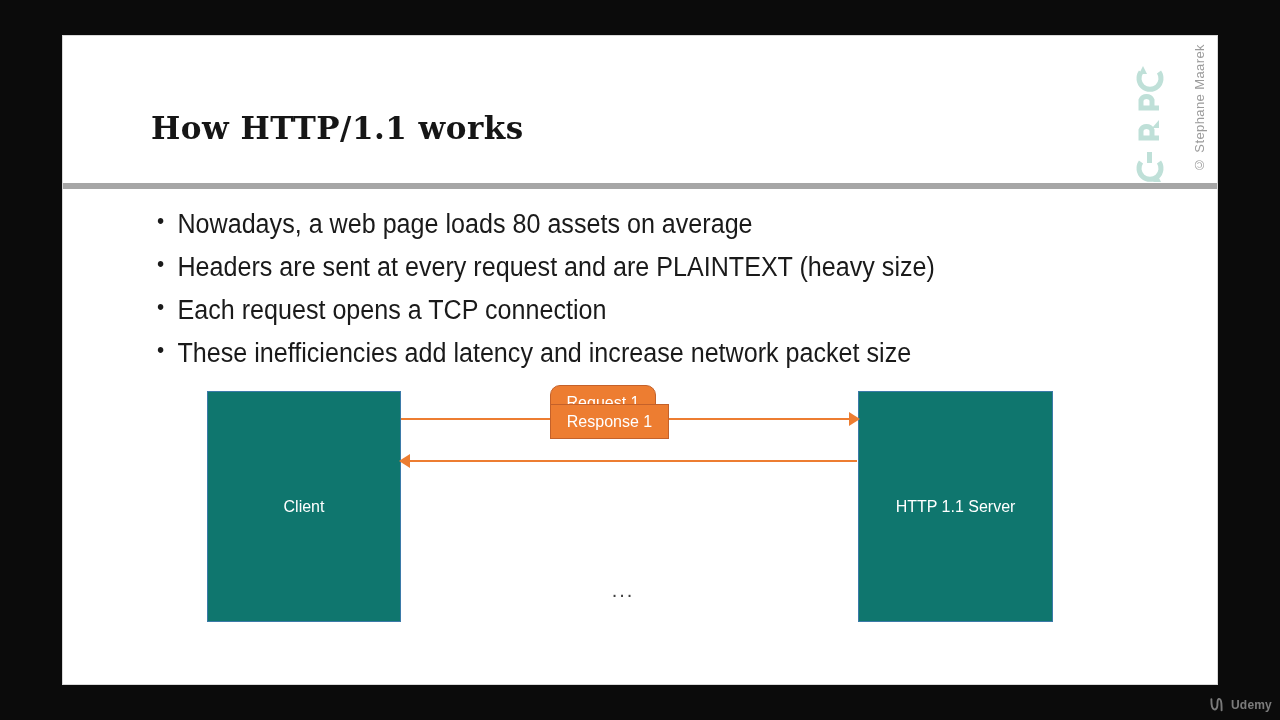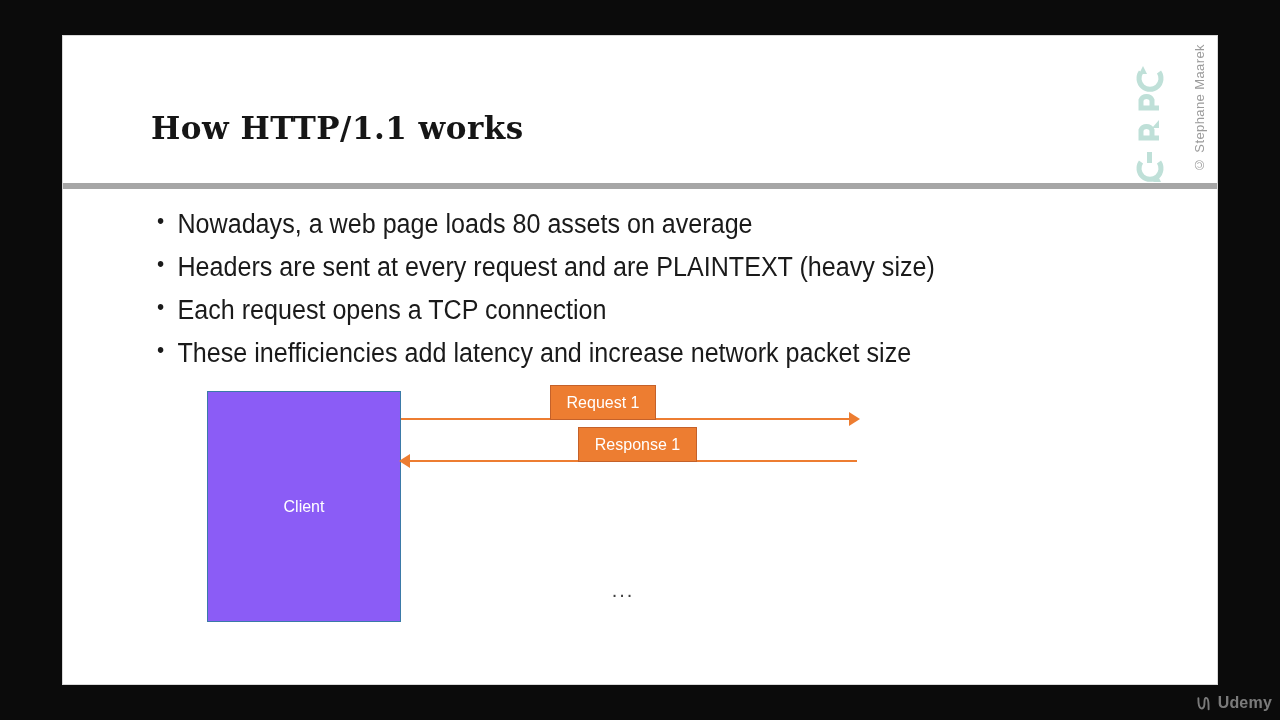--- a/index.html
+++ b/index.html
@@ -131,21 +131,21 @@
   #diagram {
     position: absolute;
     left: 0;
     top: 0;
     width: 1154px;
     height: 648px;
     pointer-events: none;
   }
   .node-box {
     position: absolute;
-    background: #8b5cf6;
+    background: #0f766e;
     border: 1px solid #3b7aa8;
     display: flex;
     align-items: center;
     justify-content: center;
     color: #ffffff;
     font-family: "Liberation Sans", sans-serif;
     font-size: 16px;
     pointer-events: auto;
   }
   #client-box {
@@ -208,27 +208,27 @@
     display: flex;
     align-items: center;
     justify-content: center;
     pointer-events: auto;
   }
   #request-label {
     left: 487px;
     top: 349px;
     width: 104px;
     height: 33px;
+    border-radius: 10px;
   }
   #response-label {
     left: 487px;
-    top: 391px;
+    top: 368px;
     width: 117px;
     height: 33px;
-    margin-left: 28px;
   }
   #diagram-ellipsis {
     position: absolute;
     left: 525px;
     top: 543px;
     width: 70px;
     text-align: center;
     font-family: "Liberation Sans", sans-serif;
     font-size: 20px;
     color: #404040;
@@ -242,21 +242,21 @@
     right: 8px;
     bottom: 8px;
     display: flex;
     align-items: center;
     gap: 5px;
     opacity: 0.55;
   }
   #udemy-watermark svg { display: block; }
   #udemy-wordmark {
     font-family: "Liberation Sans", sans-serif;
-    font-size: 16px;
+    font-size: 12px;
     font-weight: 700;
     color: #d6d6d6;
     letter-spacing: 0.2px;
   }
 </style>
 </head>
 <body>
 
 <div id="player-backdrop"></div>
 
@@ -293,20 +293,23 @@
     <li>Each request opens a TCP connection</li>
     <li>These inefficiencies add latency and increase network packet size</li>
   </ul>
 
   <div id="diagram">
 
     <div class="node-box" id="client-box">
       <span>Client</span>
     </div>
 
+    <div class="node-box" id="server-box">
+      <span>HTTP 1.1 Server</span>
+    </div>
 
     <div class="flow-line" id="request-line"></div>
     <div class="arrow-head" id="request-arrow-head"></div>
 
     <div class="flow-line" id="response-line"></div>
     <div class="arrow-head" id="response-arrow-head"></div>
 
     <div class="flow-label" id="request-label">
       <span>Request 1</span>
     </div>

